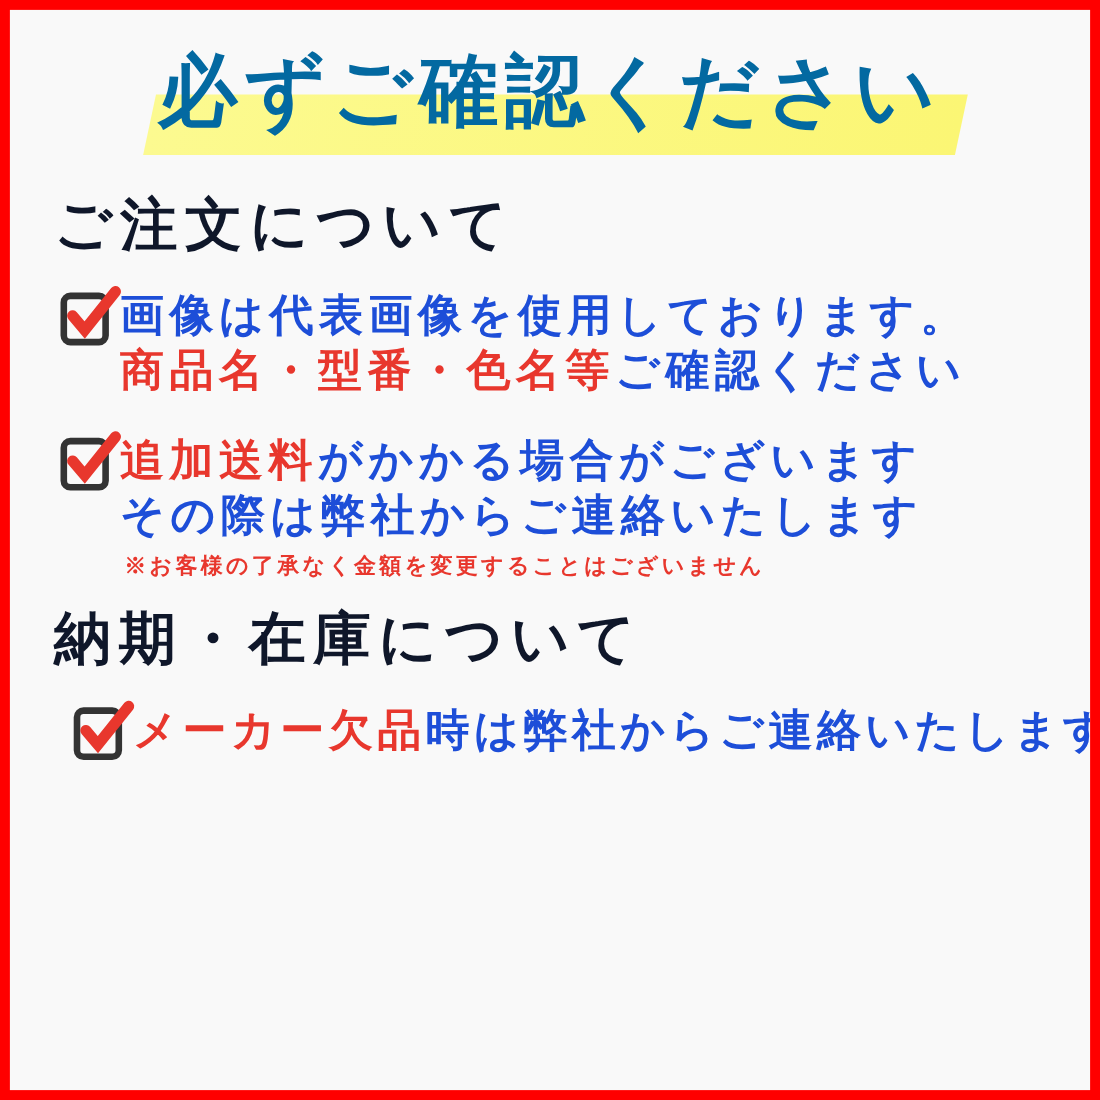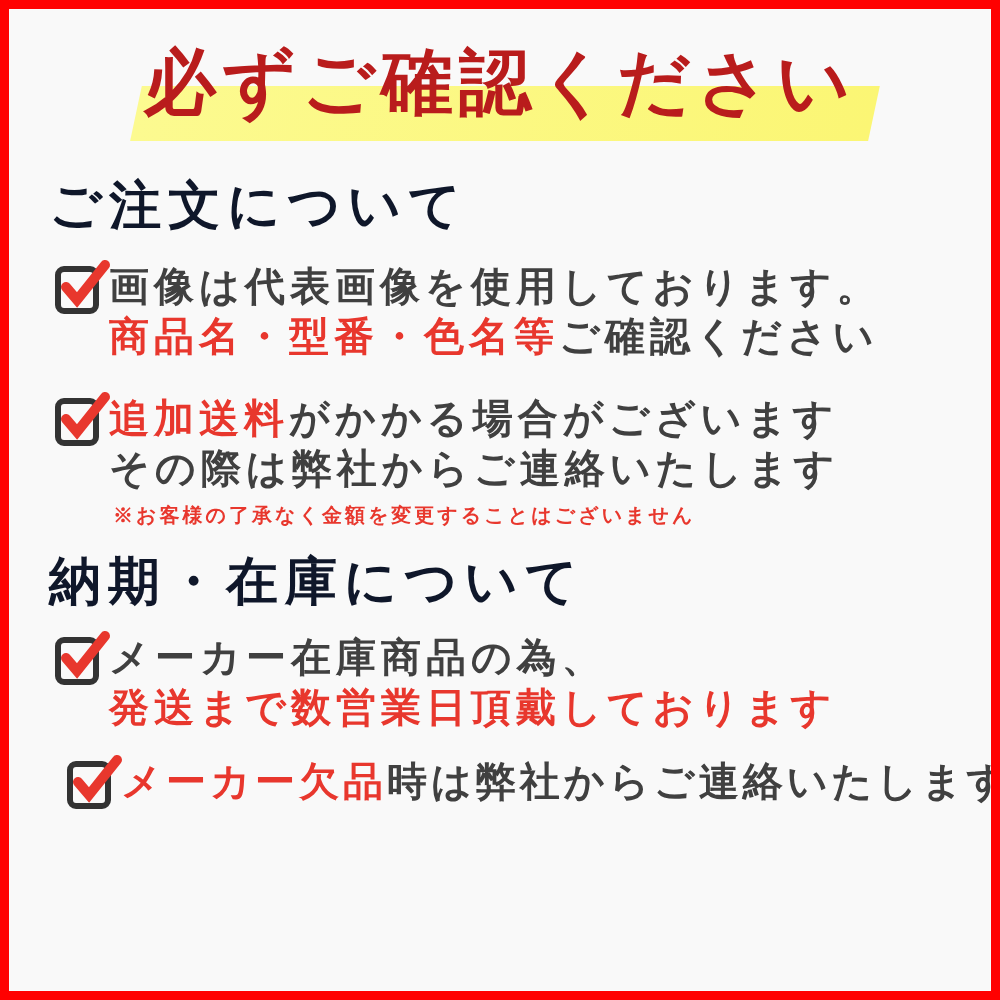--- a/index.html
+++ b/index.html
@@ -16,21 +16,21 @@
   .title-row{
     margin-top:26px;
     text-align:center;
   }
   .title-inner{
     position:relative;
     display:inline-block;
     font-size:72px;
     letter-spacing:6px;
     line-height:1.35;
-    color:#b91c1c;
+    color:#0369a1;
     white-space:nowrap;
   }
   .title-highlight{
     position:absolute;
     left:-8px;right:-18px;
     top:52%;bottom:-8px;
     background:linear-gradient(90deg,#fcfa90,#fbf674);
     transform:skewX(-12deg);
     z-index:0;
   }
@@ -72,21 +72,21 @@
     overflow:visible;
   }
   .item-text{
     margin-left:10px;
     font-size:40px;
     letter-spacing:5px;
     line-height:1.25;
     white-space:nowrap;
   }
   .red{color:#e8372d;}
-  .black{color:#404040;}
+  .black{color:#1d4ed8;}
   .note{
     font-size:20px;
     letter-spacing:3px;
     line-height:1.3;
     margin-top:8px;
     margin-left:4px;
     color:#e8372d;
   }
 </style>
 </head>
@@ -124,31 +124,20 @@
     </span>
     <div class="item-text">
       <div><span class="red">追加送料</span><span class="black">がかかる場合がございます</span></div>
       <div><span class="black">その際は弊社からご連絡いたします</span></div>
       <div class="note">※お客様の了承なく金額を変更することはございません</div>
     </div>
   </div>
 
   <h2 class="section-heading second">納期・在庫について</h2>
 
-  <div class="item i4">
-    <span class="checkbox">
-      <svg viewBox="0 0 52 52">
-          <path d="M7 27 L18 40 L46 5" fill="none" stroke="#e8372d" stroke-width="10" stroke-linecap="round" stroke-linejoin="miter"></path>
-        </svg>
-    </span>
-    <div class="item-text">
-      <div><span class="black">メーカー在庫商品の為、</span></div>
-      <div><span class="red">発送まで数営業日頂戴しております</span></div>
-    </div>
-  </div>
 
   <div class="item i5">
     <span class="checkbox">
       <svg viewBox="0 0 52 52">
           <path d="M7 27 L18 40 L46 5" fill="none" stroke="#e8372d" stroke-width="10" stroke-linecap="round" stroke-linejoin="miter"></path>
         </svg>
     </span>
     <div class="item-text" style="letter-spacing:4px;">
       <div><span class="red">メーカー欠品</span><span class="black">時は弊社からご連絡いたします</span></div>
     </div>

